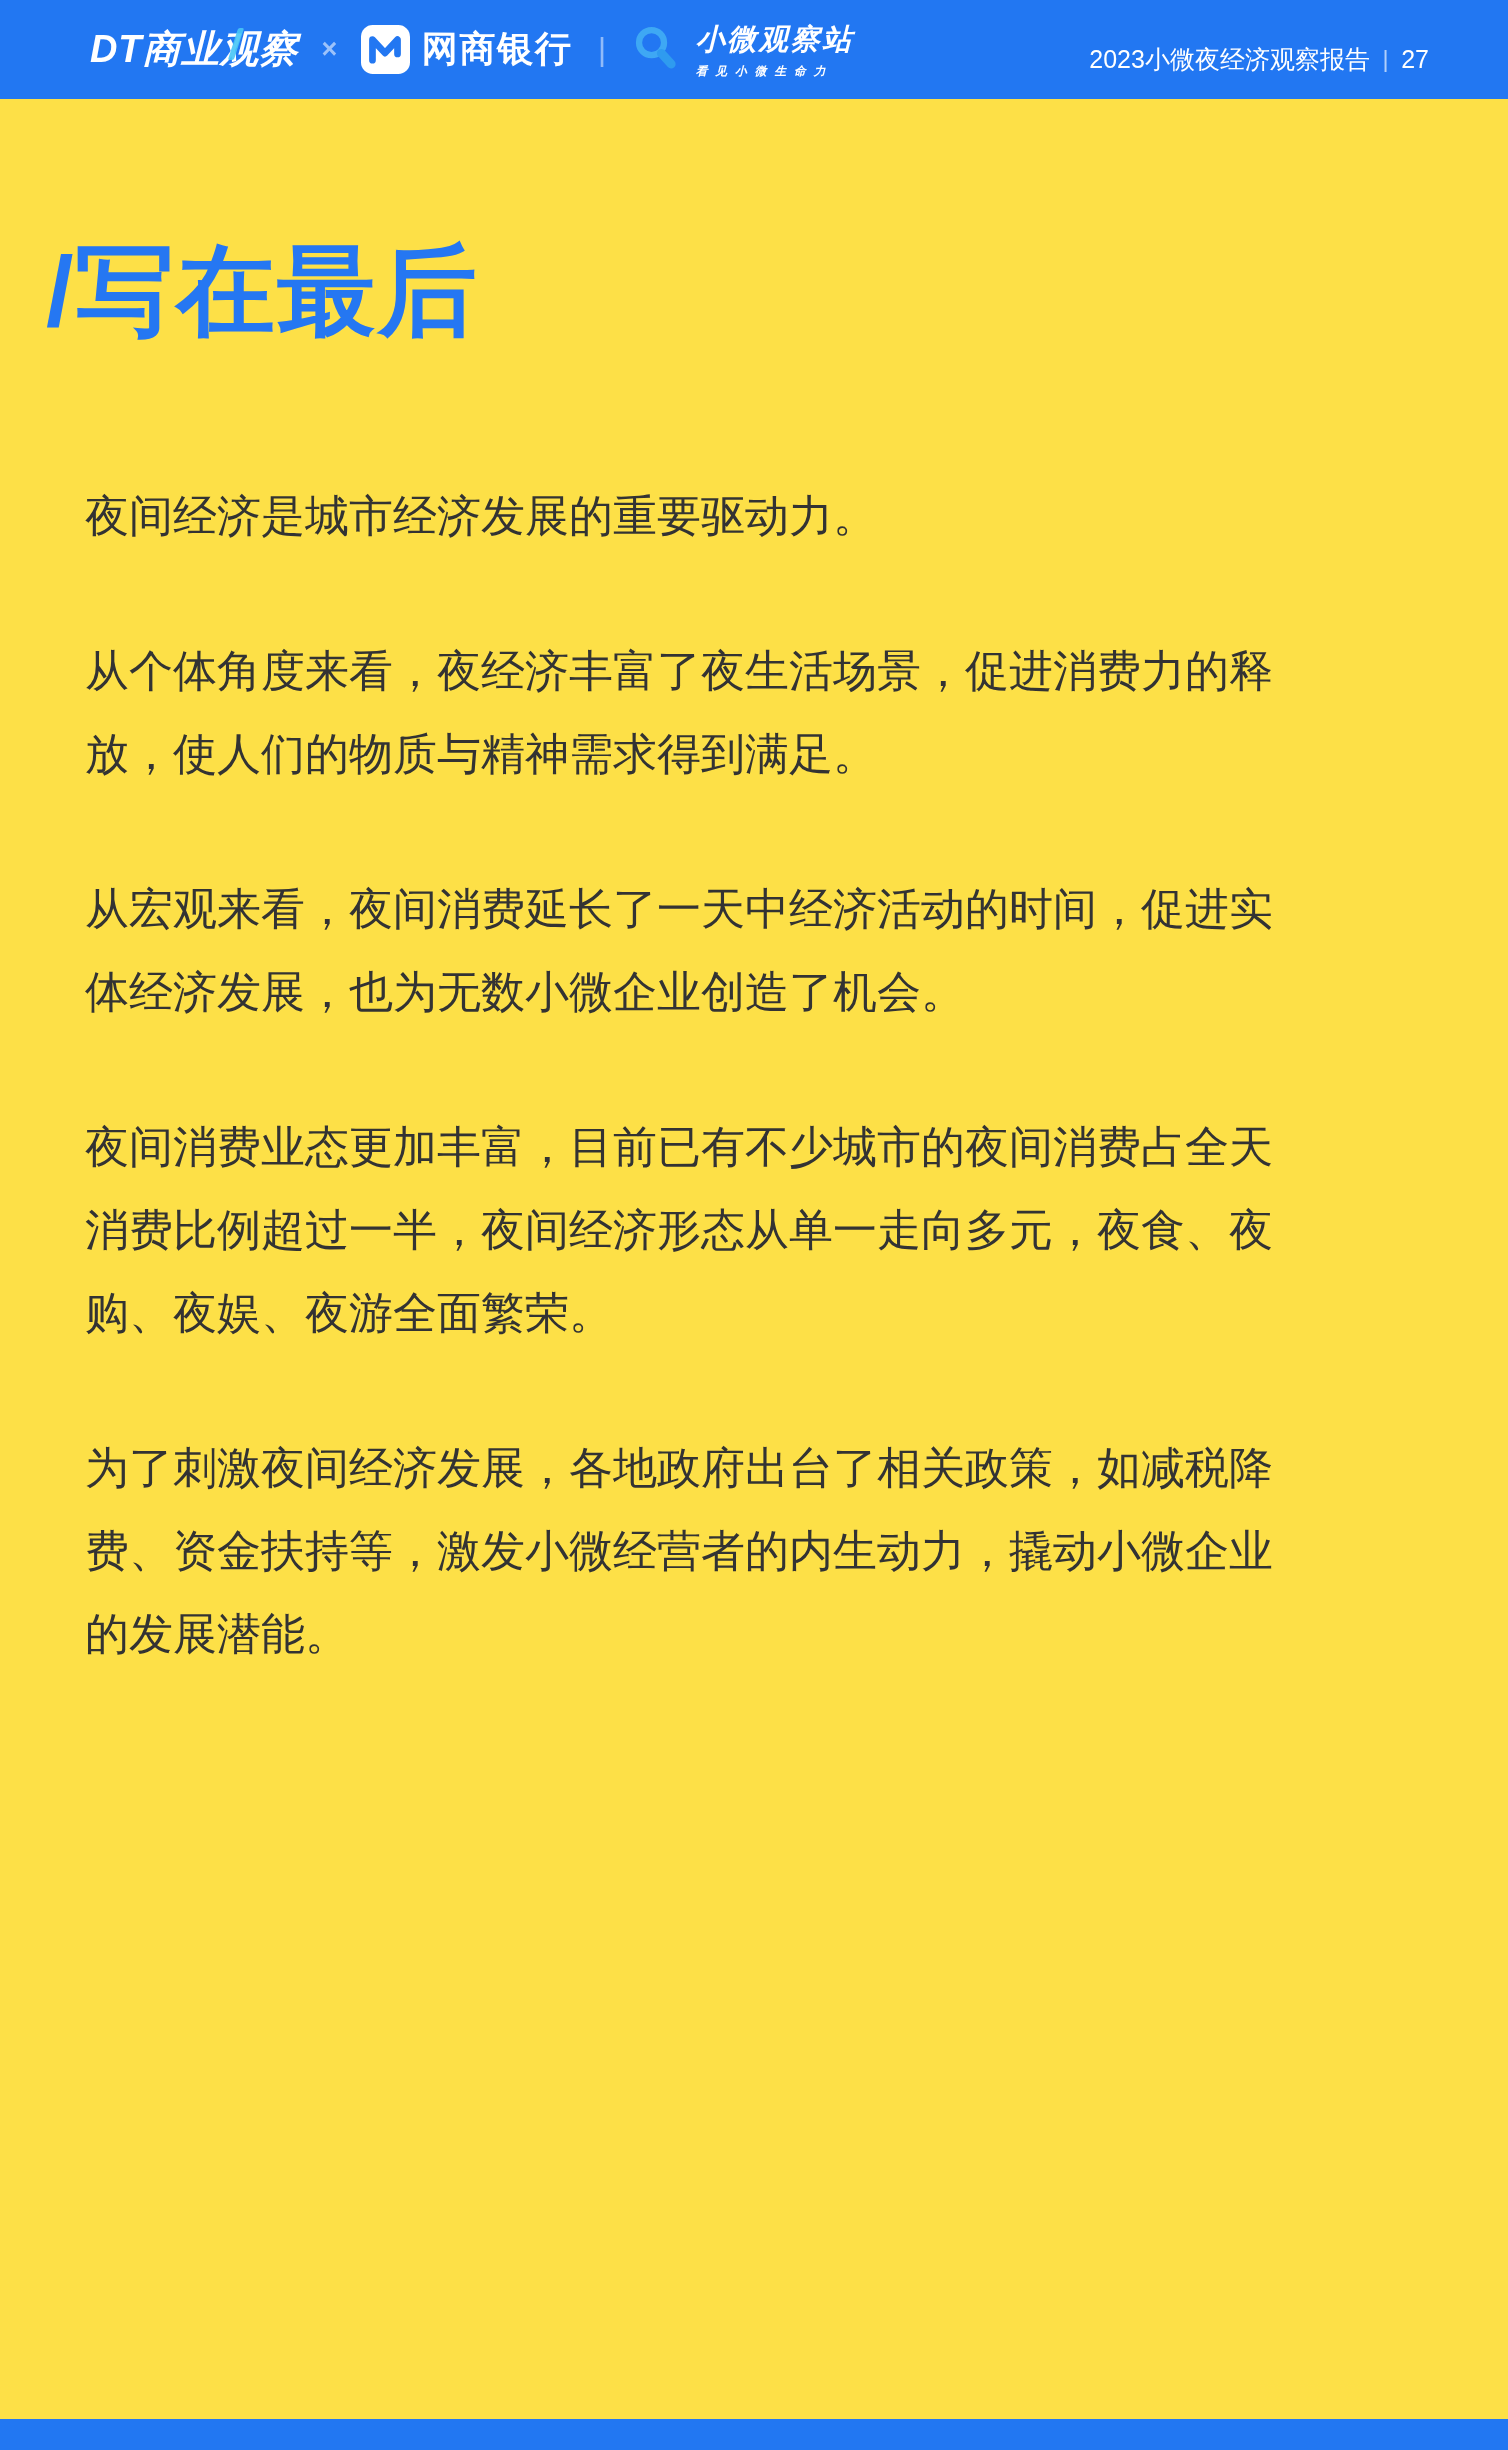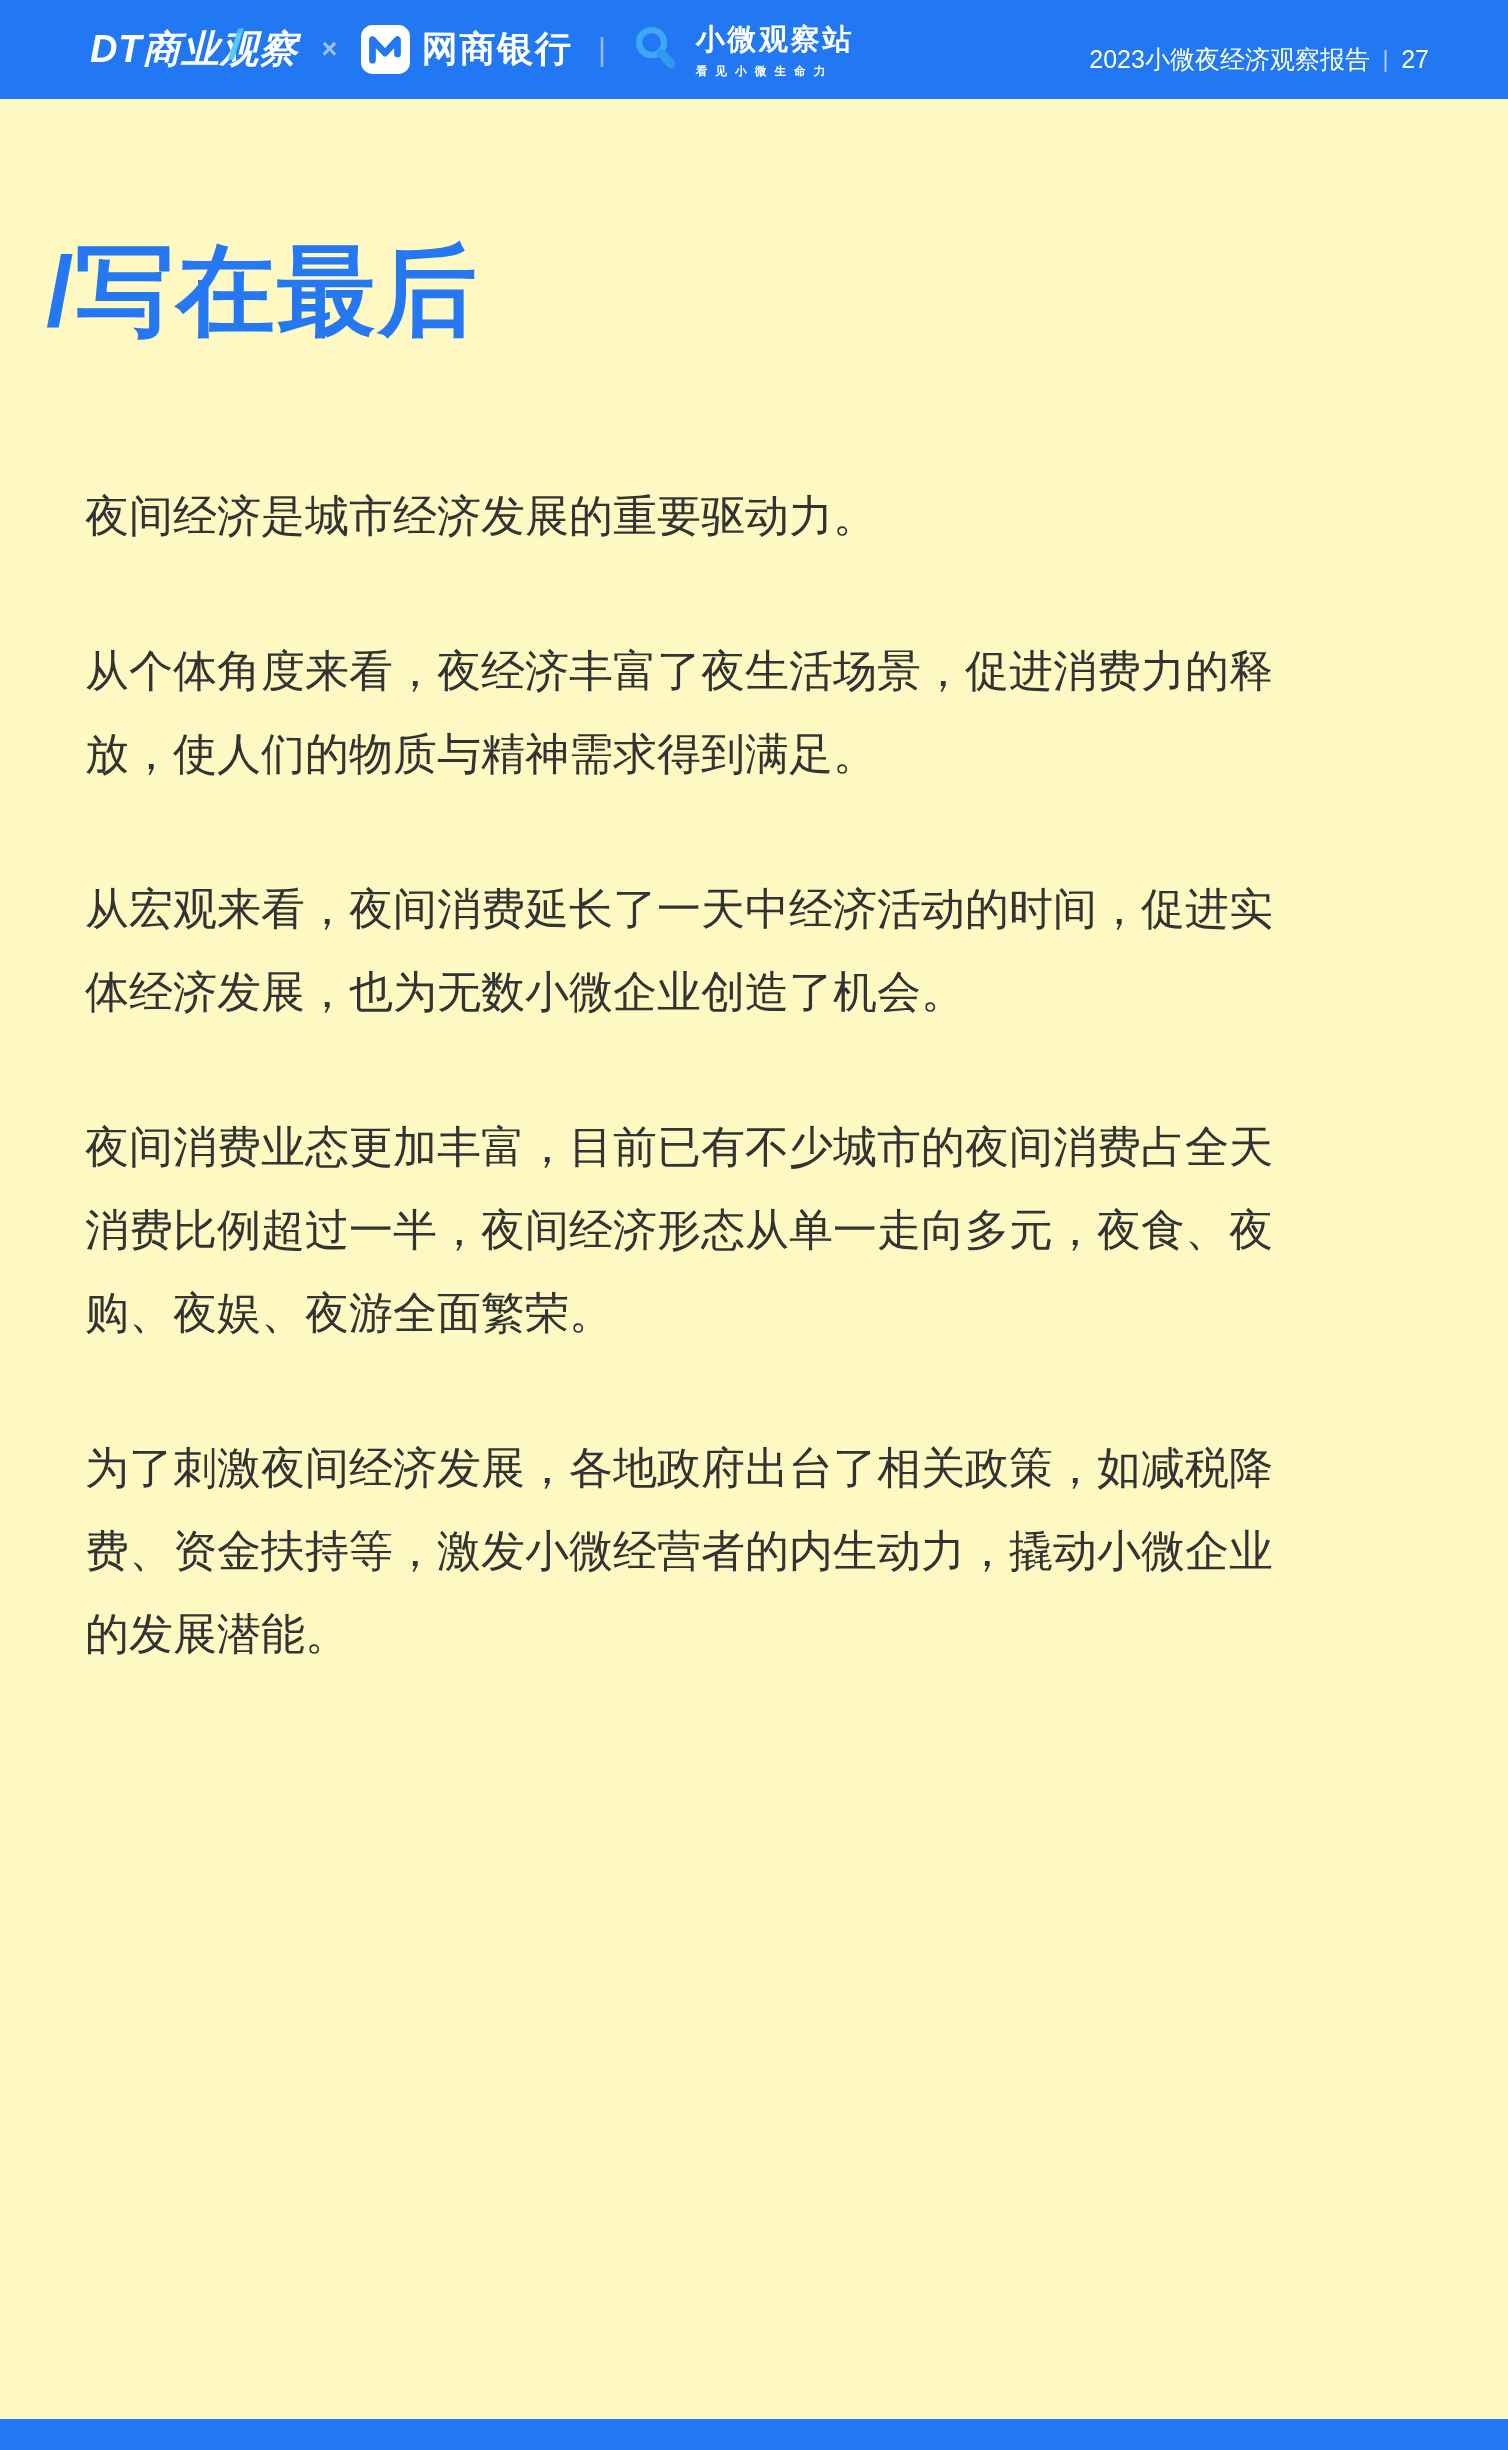--- a/index.html
+++ b/index.html
@@ -1,20 +1,20 @@
 <!DOCTYPE html>
 <html style="font-size:14.4px"><head>
 <meta charset="utf-8">
 <style>
   html,body{margin:0;padding:0;background:#ffffff;}
   .page{
     position:relative;
     width:1508px;
     height:2450px;
-    background:#fef9c3;
+    background:#fde047;
     overflow:hidden;
     font-family:"Liberation Sans","DejaVu Sans",sans-serif;
   }
   
   .header{
     position:absolute;top:0;left:0;right:0;height:99px;
     background:#2277F2;
     display:flex;align-items:center;justify-content:space-between;
     padding:0 79px 0 90px;box-sizing:border-box;
   }
@@ -29,21 +29,21 @@
   }
   .x-sep{color:#9CC2FA;font-size:27px;font-weight:700;}
   .mybank{display:flex;align-items:center;gap:12px;}
   .mybank-box{
     width:49px;height:49px;background:#ffffff;border-radius:11.7px;
     display:flex;align-items:center;justify-content:center;flex:0 0 auto;
   }
   .mybank-text{color:#ffffff;font-size:36px;font-weight:600;letter-spacing:1.8px;white-space:nowrap;}
   .pipe{color:rgba(255,255,255,.5);font-size:31px;font-weight:200;margin:0 1.8px;}
   .station{display:flex;align-items:center;gap:14.4px;}
-  .station-txt{display:flex;flex-direction:column;align-items:flex-start;}
+  .station-txt{display:flex;flex-direction:column;align-items:flex-start;font-style:italic;}
   .station-title{color:#ffffff;font-size:29px;font-weight:800;letter-spacing:2.7px;white-space:nowrap;}
   .station-sub{color:#ffffff;font-size:11.7px;font-weight:600;letter-spacing:8px;margin-top:3.6px;white-space:nowrap;}
   .header-right{display:flex;align-items:center;gap:12.6px;color:#ffffff;font-size:25px;white-space:nowrap;margin-top:20px;}
   .header-right .thin-pipe{color:rgba(255,255,255,.65);font-weight:200;font-size:23.4px;}
   
   .page-title{
     color:#2577F2;font-size:99px;font-weight:800;line-height:1.15;
     letter-spacing:1.8px;margin:234px 0 0 46px;white-space:nowrap;
   }
   

